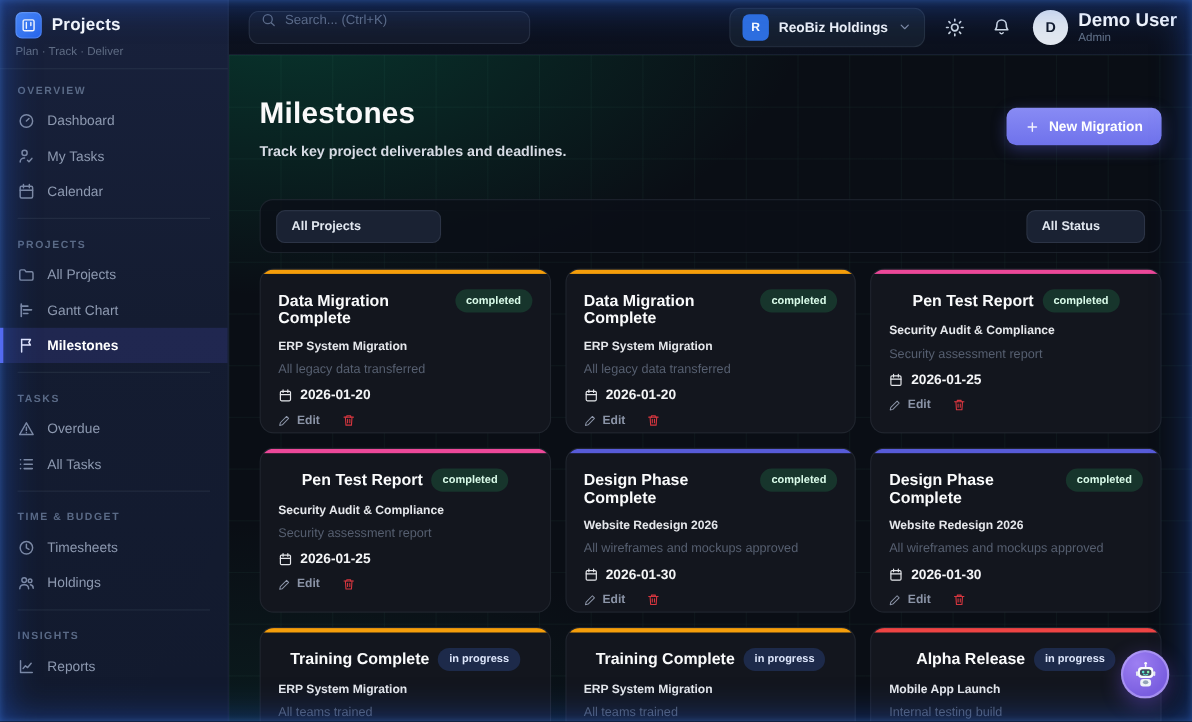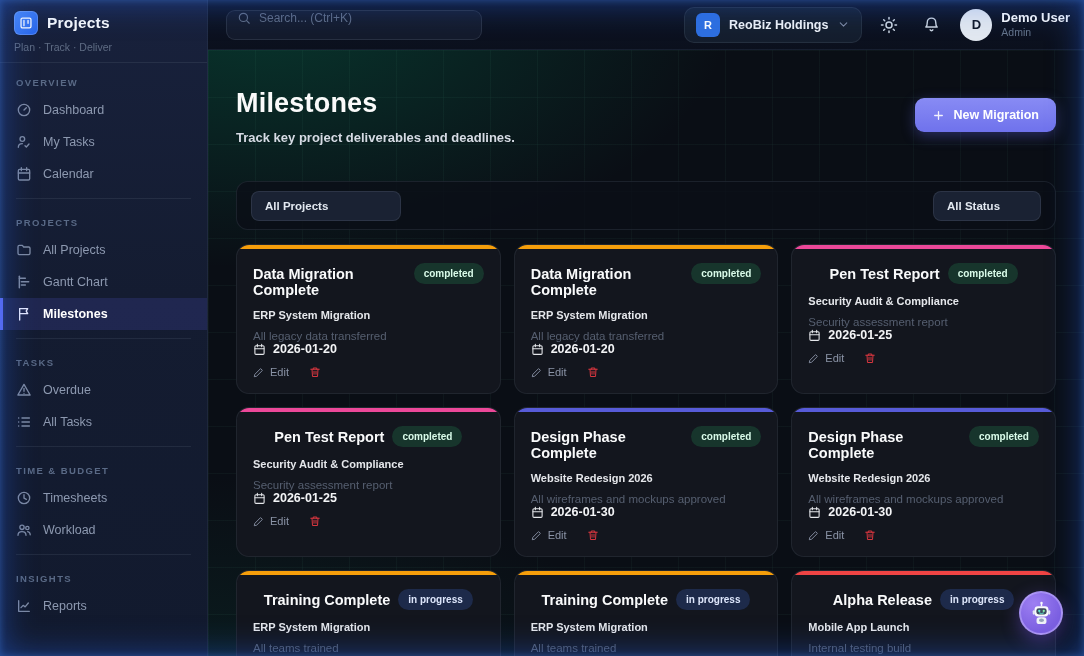--- a/index.html
+++ b/index.html
@@ -56,21 +56,21 @@
     border-radius:10px; cursor:pointer; }
   .org-avatar { width:24px; height:24px; border-radius:6px; background:#2e6fe0; color:#fff;
     font-size:11px; font-weight:bold; display:flex; align-items:center; justify-content:center; }
   .org-name { font-size:12.5px; font-weight:bold; color:#eef2f8; }
   .org-btn .chev { color:#7e8aa3; display:inline-flex; }
   .icon-btn { background:none; border:none; color:#cbd5e1; width:30px; height:30px;
     display:flex; align-items:center; justify-content:center; cursor:pointer; }
   .user-chip { display:flex; align-items:center; gap:9px; margin-left:2px; cursor:pointer; }
   .user-avatar { width:32px; height:32px; border-radius:50%; background:#e2e8f0; color:#101828;
     font-size:13px; font-weight:bold; display:flex; align-items:center; justify-content:center; }
-  .user-name { font-size:13px; font-weight:bold; color:#f8fafc; line-height:1.15; }
+  .user-name { font-size:17px; font-weight:bold; color:#f8fafc; line-height:1.15; }
   .user-role { font-size:10.5px; color:#64748b; }
 
   
   .main { flex:1; position:relative; overflow:hidden; padding:38px 28px 0;
     background:
       linear-gradient(rgba(110,231,183,.045) 1px, transparent 1px) 0 0 / 47px 47px,
       linear-gradient(90deg, rgba(110,231,183,.045) 1px, transparent 1px) 0 0 / 47px 47px,
       radial-gradient(760px 430px at 6% -8%, rgba(6,95,70,.5), rgba(6,95,70,0) 62%),
       radial-gradient(700px 380px at 2% 108%, rgba(13,74,60,.28), transparent 60%),
       #0a0e15; }
@@ -100,25 +100,25 @@
   .card-body { padding:12px 16px 0; }
   .card-head { display:flex; justify-content:center; align-items:flex-start; gap:8px; }
   .card-title { font-size:14.5px; font-weight:bold; color:#f9fafb; margin-top:5px; }
   .badge { font-size:10px; font-weight:bold; padding:5px 10px; border-radius:999px;
     white-space:nowrap; flex:0 0 auto; margin-top:2px; }
   .badge.completed { background:#17352c; color:#d9fbe9; }
   .badge.progress { background:#1d2a4a; color:#dde6fb; }
   .card-project { font-size:11px; font-weight:bold; color:#e5e7eb; margin-top:11px; }
   .card-desc { font-size:11.5px; color:#565f70; margin-top:9px; }
   .card-date { display:flex; align-items:flex-end; gap:7px; font-size:12.5px; font-weight:bold;
-    color:#f3f4f6; }
+    color:#f3f4f6; margin-top:10px; }
   .card-date .dicon { display:inline-flex; color:#e5e7eb; }
   .card-actions { display:flex; align-items:center; gap:20px; margin-top:10px; }
   .edit-btn { display:flex; align-items:center; gap:6px; background:none; border:none;
-    color:#8b94a7; font-size:11px; font-weight:normal; font-family:inherit; cursor:pointer; }
+    color:#8b94a7; font-size:11px; font-weight:bold; font-family:inherit; cursor:pointer; }
   .del-btn { background:none; border:none; color:#d6363f; display:flex; cursor:pointer; }
 
   .chat-fab { position:absolute; right:21px; bottom:21px; width:44px; height:44px;
     border-radius:50%; border:2px solid rgba(196,181,253,.55); cursor:pointer; z-index:95;
     background:radial-gradient(circle at 32% 26%, #9d7ff2, #7a5ee0 72%);
     display:flex; align-items:center; justify-content:center;
     box-shadow:0 6px 18px rgba(109,77,219,.45); }
 </style>
 </head>
 <body>
@@ -331,21 +331,21 @@
             </svg>
           </span>
           <span>Timesheets</span>
         </div>
       <div class="nav-item">
           <span class="nicon">
             <svg width="16" height="16">
               <use href="#i-users"></use>
             </svg>
           </span>
-          <span>Workload</span>
+          <span>Holdings</span>
         </div>
 
       <div class="divider"></div>
       <div class="section-label">INSIGHTS</div>
       <div class="nav-item">
           <span class="nicon">
             <svg width="16" height="16">
               <use href="#i-chart"></use>
             </svg>
           </span>

